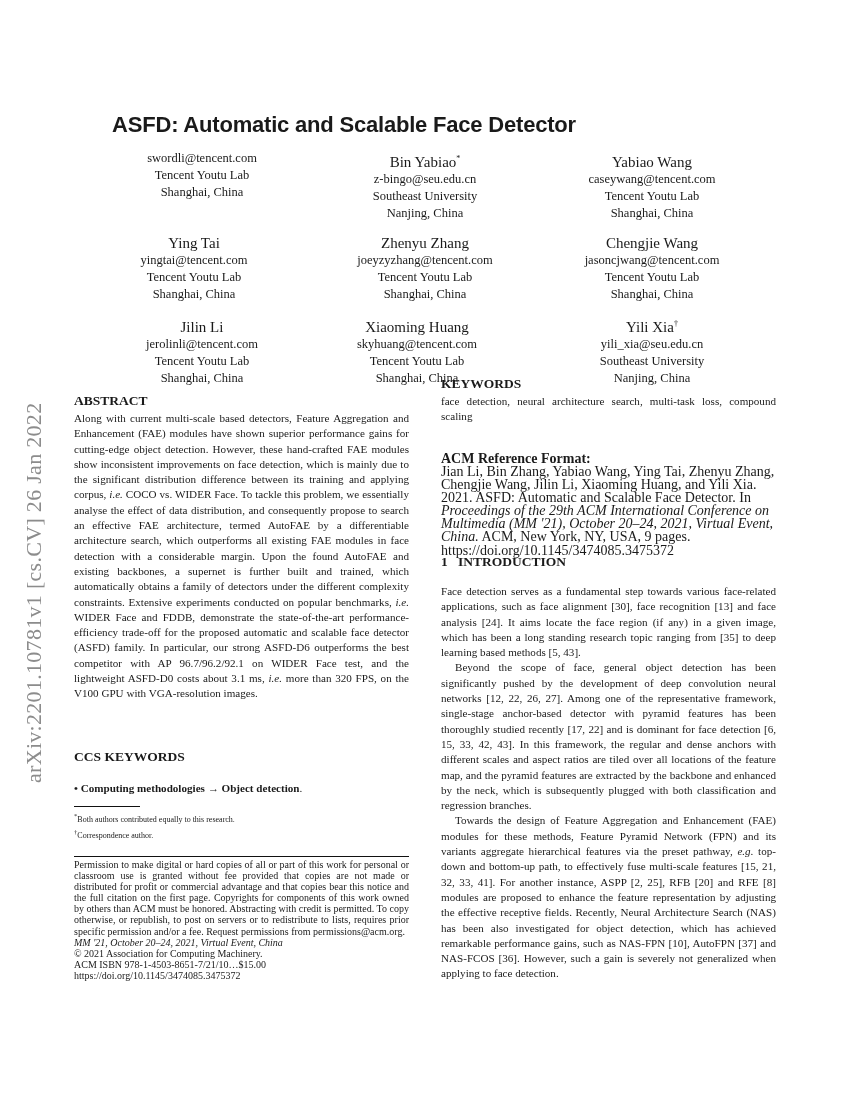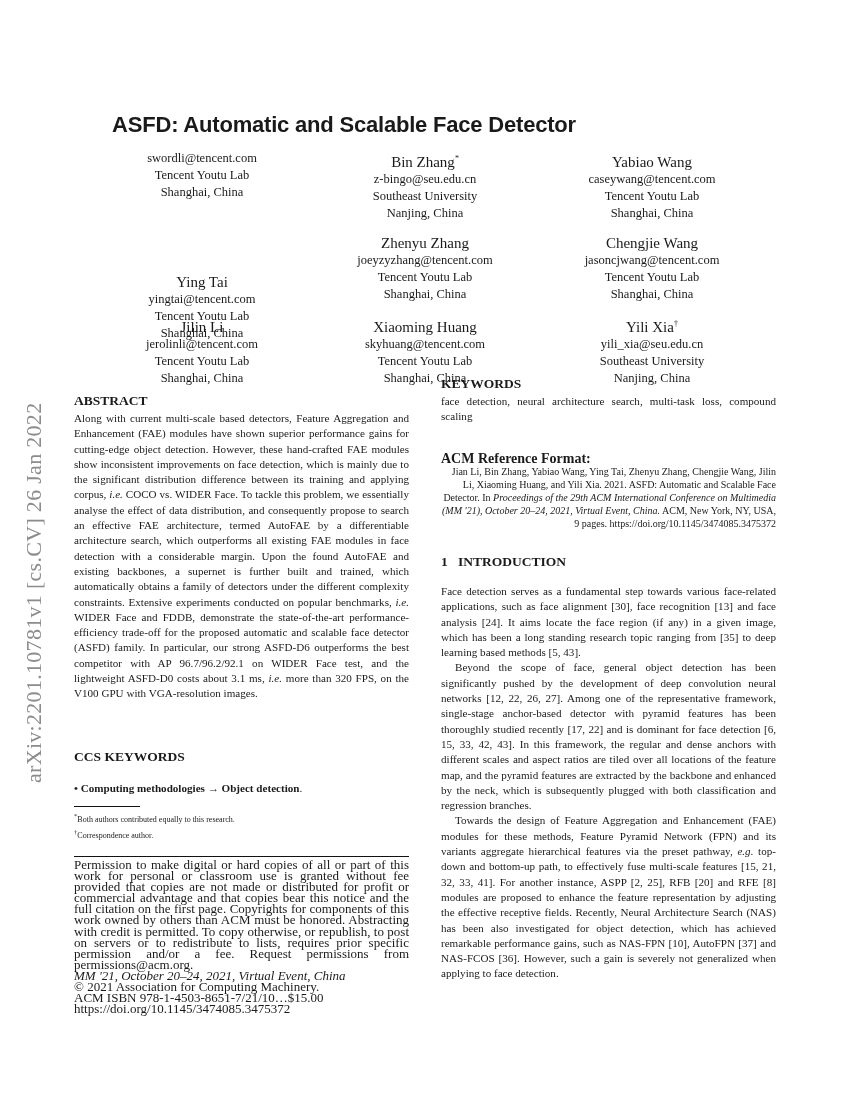--- a/index.html
+++ b/index.html
@@ -10,51 +10,51 @@
   .author .name sup { font-size: 8px; vertical-align: 6px; }
   .arxiv { position: absolute; left: 21px; top: 783px; transform-origin: 0 0; transform: rotate(-90deg); font-size: 22px; color: #8c8c8c; white-space: nowrap; letter-spacing: 0.3px; width: 500px; }
   .col { position: absolute; width: 335px; font-size: 11.1px; line-height: 15.3px; text-align: justify; }
   .left { left: 74px; }
   .right { left: 441px; }
   h2 { margin: 0; font-size: 13.5px; font-weight: bold; font-family: "Liberation Serif", serif; line-height: 16px; }
   p { margin: 0; }
   .indent { text-indent: 14px; }
   .footrule { width: 66px; border-top: 1px solid #111; }
   .foot { font-size: 8px; line-height: 12px; }
-  .perm { font-size: 13px; line-height: 11.1px; text-align: justify; }
+  .perm { font-size: 10px; line-height: 11.1px; text-align: justify; }
   .permrule { border-top: 1px solid #111; }
   .smallhead { font-size: 14px; font-weight: bold; line-height: 12px; }
-  .ref { font-size: 10px; line-height: 13.1px; text-align: right; }
+  .ref { font-size: 14px; line-height: 13.1px; text-align: left; }
 </style>
 </head>
 <body>
 
 <div class="arxiv">arXiv:2201.10781v1  [cs.CV]  26 Jan 2022</div>
 
 <div class="title">ASFD: Automatic and Scalable Face Detector</div>
 
 <div class="author" style="left:82px; top:150px;">
   <div>swordli@tencent.com</div>
   <div>Tencent Youtu Lab</div>
   <div>Shanghai, China</div>
 </div>
 <div class="author" style="left:305px; top:150px;">
-  <div class="name"><span>Bin Zhang</span><sup>*</sup></div>
+  <div class="name"><span>Bin Yabiao</span><sup>*</sup></div>
   <div>z-bingo@seu.edu.cn</div>
   <div>Southeast University</div>
   <div>Nanjing, China</div>
 </div>
 <div class="author" style="left:532px; top:150px;">
   <div class="name"><span>Yabiao Wang</span><sup></sup></div>
   <div>caseywang@tencent.com</div>
   <div>Tencent Youtu Lab</div>
   <div>Shanghai, China</div>
 </div>
 
-<div class="author" style="left:82px; top:231px;margin-top:39px;">
+<div class="author" style="left:74px; top:231px;">
   <div class="name"><span>Ying Tai</span><sup></sup></div>
   <div>yingtai@tencent.com</div>
   <div>Tencent Youtu Lab</div>
   <div>Shanghai, China</div>
 </div>
 <div class="author" style="left:305px; top:231px;">
   <div class="name"><span>Zhenyu Zhang</span><sup></sup></div>
   <div>joeyzyzhang@tencent.com</div>
   <div>Tencent Youtu Lab</div>
   <div>Shanghai, China</div>
@@ -65,21 +65,21 @@
   <div>Tencent Youtu Lab</div>
   <div>Shanghai, China</div>
 </div>
 
 <div class="author" style="left:82px; top:315px;">
   <div class="name"><span>Jilin Li</span><sup></sup></div>
   <div>jerolinli@tencent.com</div>
   <div>Tencent Youtu Lab</div>
   <div>Shanghai, China</div>
 </div>
-<div class="author" style="left:305px; top:315px;">
+<div class="author" style="left:297px; top:315px;">
   <div class="name"><span>Xiaoming Huang</span><sup></sup></div>
   <div>skyhuang@tencent.com</div>
   <div>Tencent Youtu Lab</div>
   <div>Shanghai, China</div>
 </div>
 <div class="author" style="left:532px; top:315px;">
   <div class="name"><span>Yili Xia</span><sup>†</sup></div>
   <div>yili_xia@seu.edu.cn</div>
   <div>Southeast University</div>
   <div>Nanjing, China</div>

